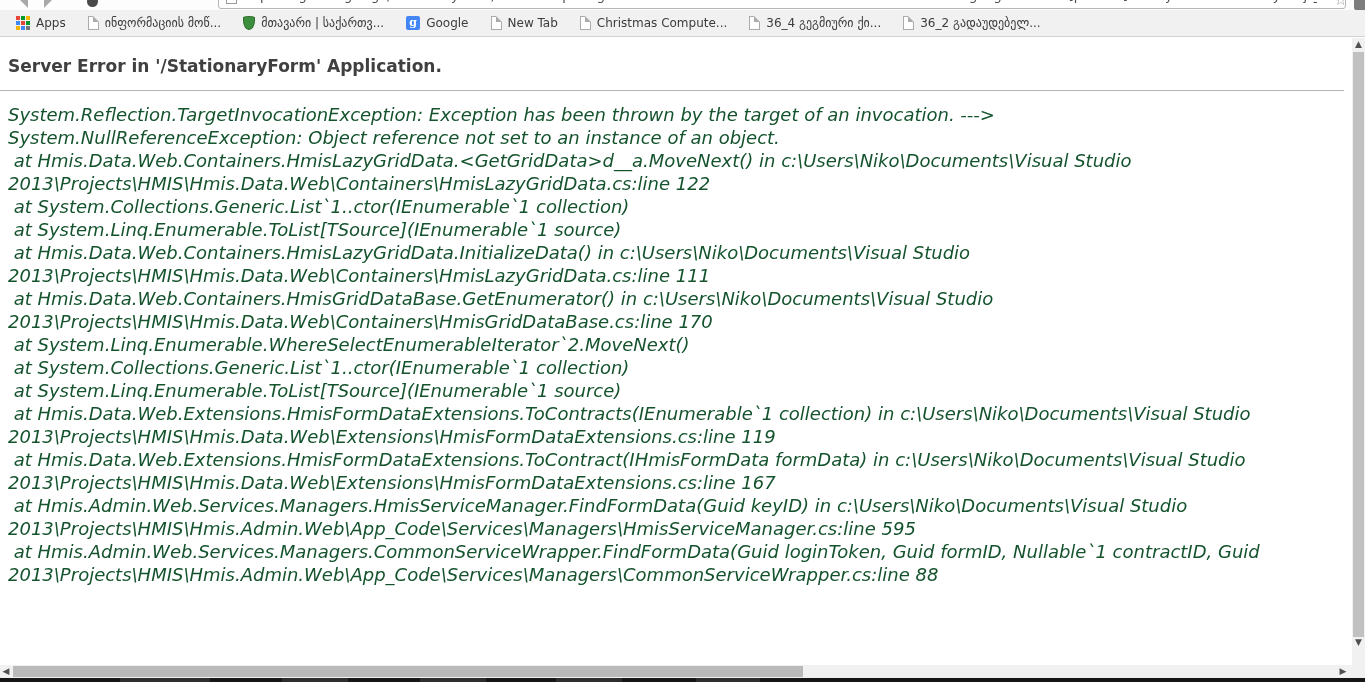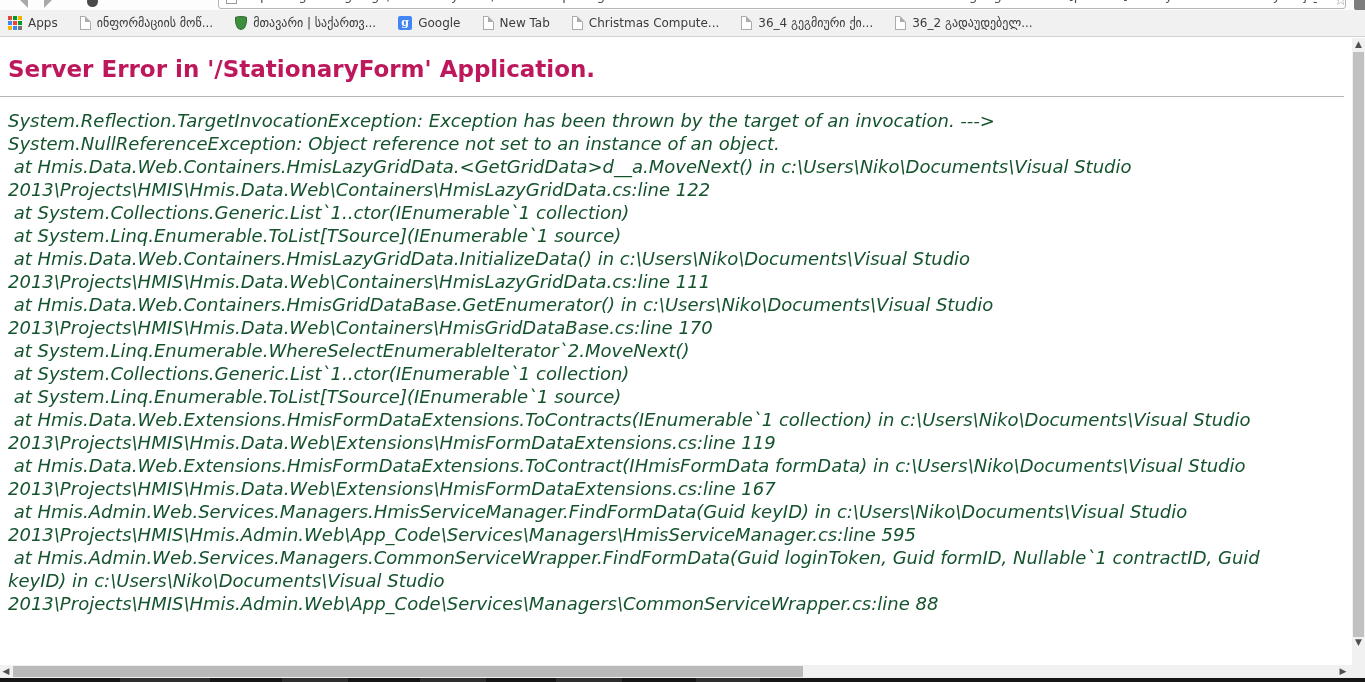--- a/index.html
+++ b/index.html
@@ -21,43 +21,43 @@
              background:#fff; border:1px solid #9a9a9a; }
   .omni-url { position:absolute; left:28px; top:5px; font-size:13px; color:#4d4d4d;
              white-space:nowrap; overflow:hidden; width:1070px; }
   .star { position:absolute; left:1334px; top:-9px; font-size:15px; color:#9a9a9a; }
   .menu-btn { position:absolute; left:1354px; top:-6px; width:14px; height:16px;
              background:#7d7d7d; border-radius:2px; }
 
   
   .bookmarks { position:absolute; left:0; top:10px; width:1365px; height:27px;
              background:#f1f1f1; border-bottom:1px solid #d2d2d2;
-             display:flex; align-items:center; padding-left:8px; }
+             display:flex; align-items:center; padding-left:16px; }
   .bm-item { display:flex; align-items:center; gap:6px; margin-right:22px;
              font-size:12px; color:#3c3c3c; white-space:nowrap; cursor:default; }
   .icon-grid { display:grid; grid-template-columns:repeat(3,4px);
              grid-template-rows:repeat(3,4px); gap:1px; }
   .icon-grid span { width:4px; height:4px; }
   .icon-page { position:relative; width:11px; height:14px; background:#fff;
              border:1px solid #ababab; }
   .icon-page::before { content:""; position:absolute; right:-1px; top:-1px;
              border:3px solid #f1f1f1; border-left-color:#ababab;
              border-bottom-color:#ababab; }
   .icon-shield { width:12px; height:14px; background:#3d8f3d;
              border-radius:50% 50% 50% 50% / 12% 12% 70% 70%;
              border:1px solid #2c6b2c; }
   .icon-google { width:14px; height:14px; background:#4285f4; border-radius:2px;
              color:#fff; font-size:11px; font-weight:bold; line-height:14px;
              text-align:center; font-family:"DejaVu Serif", serif; }
 
   
   .page { position:absolute; left:0; top:38px; width:1352px; height:627px;
           background:#fff; overflow:hidden; }
-  .err-title { margin:18px 8px 0 8px; font-size:23px; font-weight:bold;
-          color:#be185d; letter-spacing:0px; }
+  .err-title { margin:18px 8px 0 8px; font-size:17px; font-weight:bold;
+          color:#404040; letter-spacing:0px; }
   .err-rule { margin:14px 0 0 0; border:none; border-top:1px solid #b5b5b5;
           width:1344px; }
   .stack { margin:12px 0 0 8px; font-style:italic; color:#14532d;
           font-size:18px; line-height:23px; }
   .stack .line { white-space:pre; }
 
   
   .vscroll { position:absolute; left:1352px; top:38px; width:13px; height:627px;
           background:#f1f1f1; }
   .vscroll .arrow-up   { position:absolute; top:0;  left:0; width:13px; height:13px;
@@ -157,21 +157,20 @@
       <div class="line"> at System.Linq.Enumerable.WhereSelectEnumerableIterator`2.MoveNext()</div>
       <div class="line"> at System.Collections.Generic.List`1..ctor(IEnumerable`1 collection)</div>
       <div class="line"> at System.Linq.Enumerable.ToList[TSource](IEnumerable`1 source)</div>
       <div class="line"> at Hmis.Data.Web.Extensions.HmisFormDataExtensions.ToContracts(IEnumerable`1 collection) in c:\Users\Niko\Documents\Visual Studio</div>
       <div class="line">2013\Projects\HMIS\Hmis.Data.Web\Extensions\HmisFormDataExtensions.cs:line 119</div>
       <div class="line"> at Hmis.Data.Web.Extensions.HmisFormDataExtensions.ToContract(IHmisFormData formData) in c:\Users\Niko\Documents\Visual Studio</div>
       <div class="line">2013\Projects\HMIS\Hmis.Data.Web\Extensions\HmisFormDataExtensions.cs:line 167</div>
       <div class="line"> at Hmis.Admin.Web.Services.Managers.HmisServiceManager.FindFormData(Guid keyID) in c:\Users\Niko\Documents\Visual Studio</div>
       <div class="line">2013\Projects\HMIS\Hmis.Admin.Web\App_Code\Services\Managers\HmisServiceManager.cs:line 595</div>
       <div class="line"> at Hmis.Admin.Web.Services.Managers.CommonServiceWrapper.FindFormData(Guid loginToken, Guid formID, Nullable`1 contractID, Guid</div>
-      <div class="line">keyID) in c:\Users\Niko\Documents\Visual Studio</div>
       <div class="line">2013\Projects\HMIS\Hmis.Admin.Web\App_Code\Services\Managers\CommonServiceWrapper.cs:line 88</div>
     </div>
 </div>
 
 <div class="vscroll">
   <div class="arrow-up">▲</div>
   <div class="thumb"></div>
   <div class="arrow-down">▼</div>
 </div>
 <div class="hscroll">

